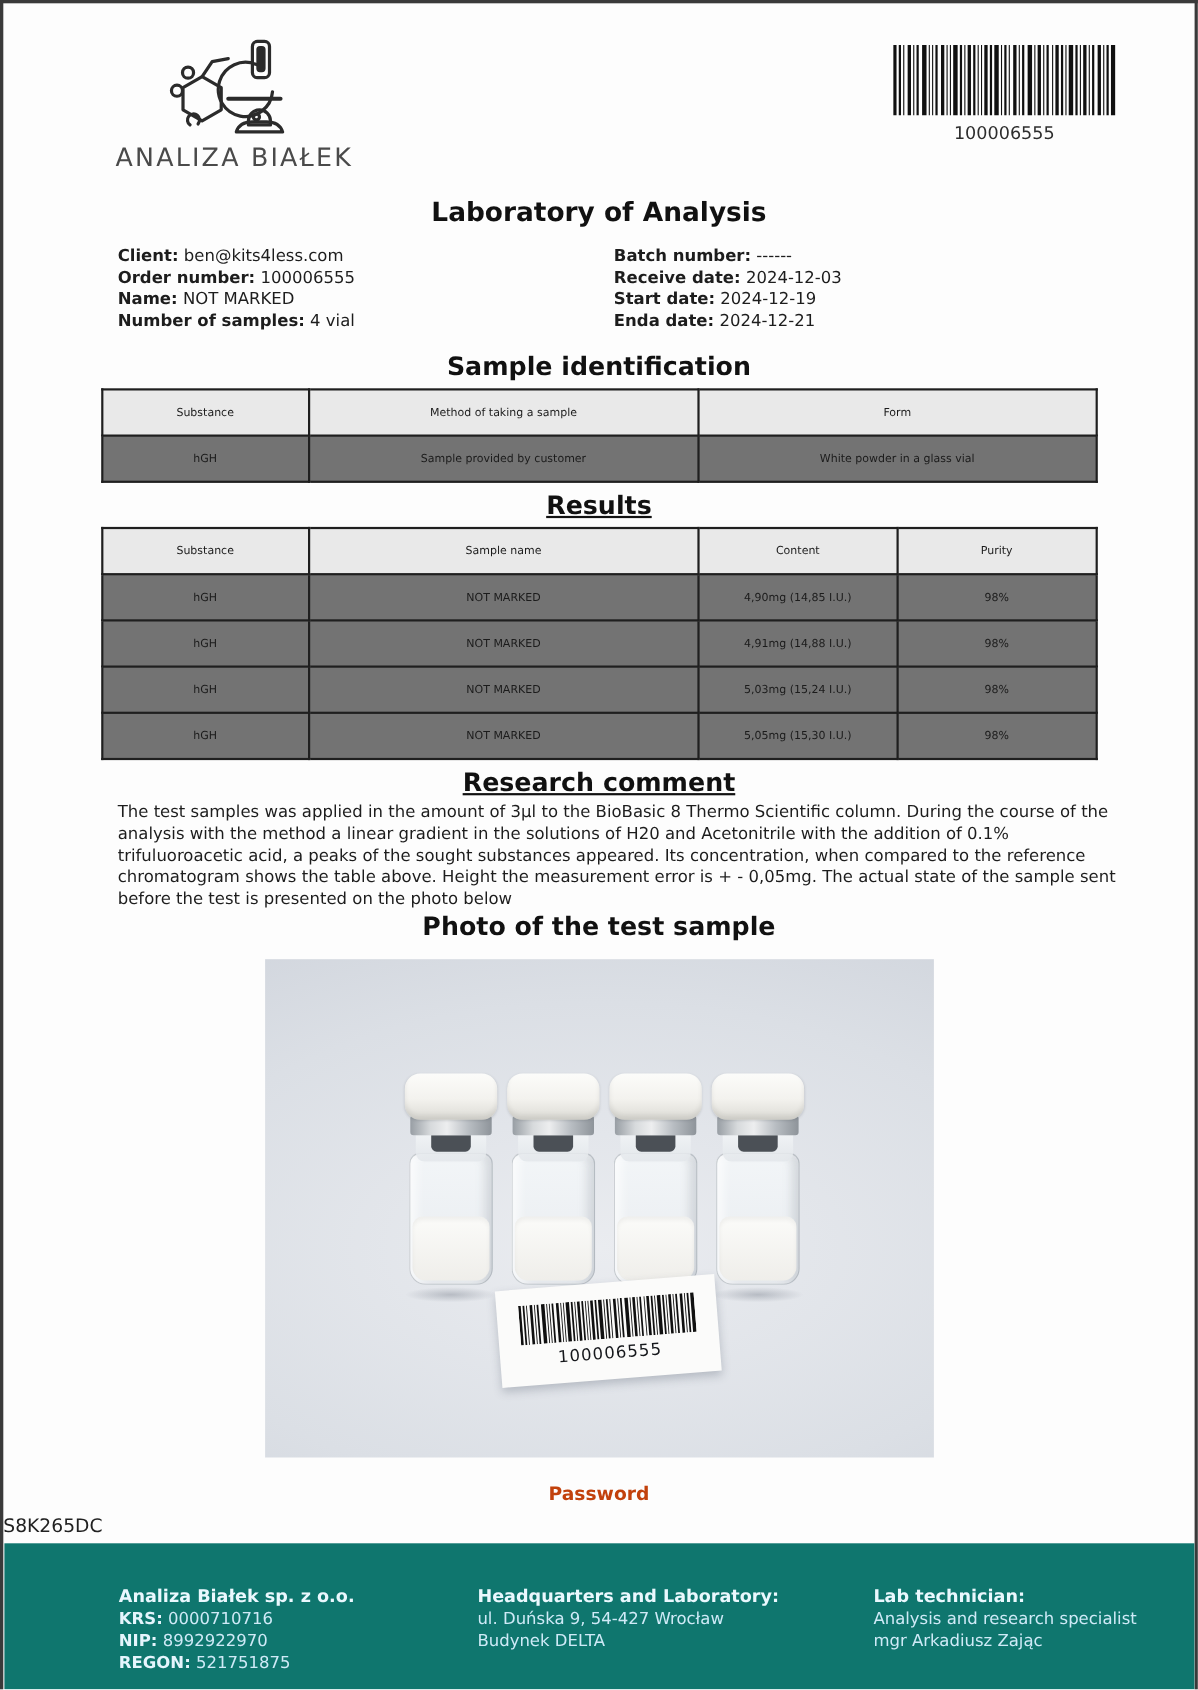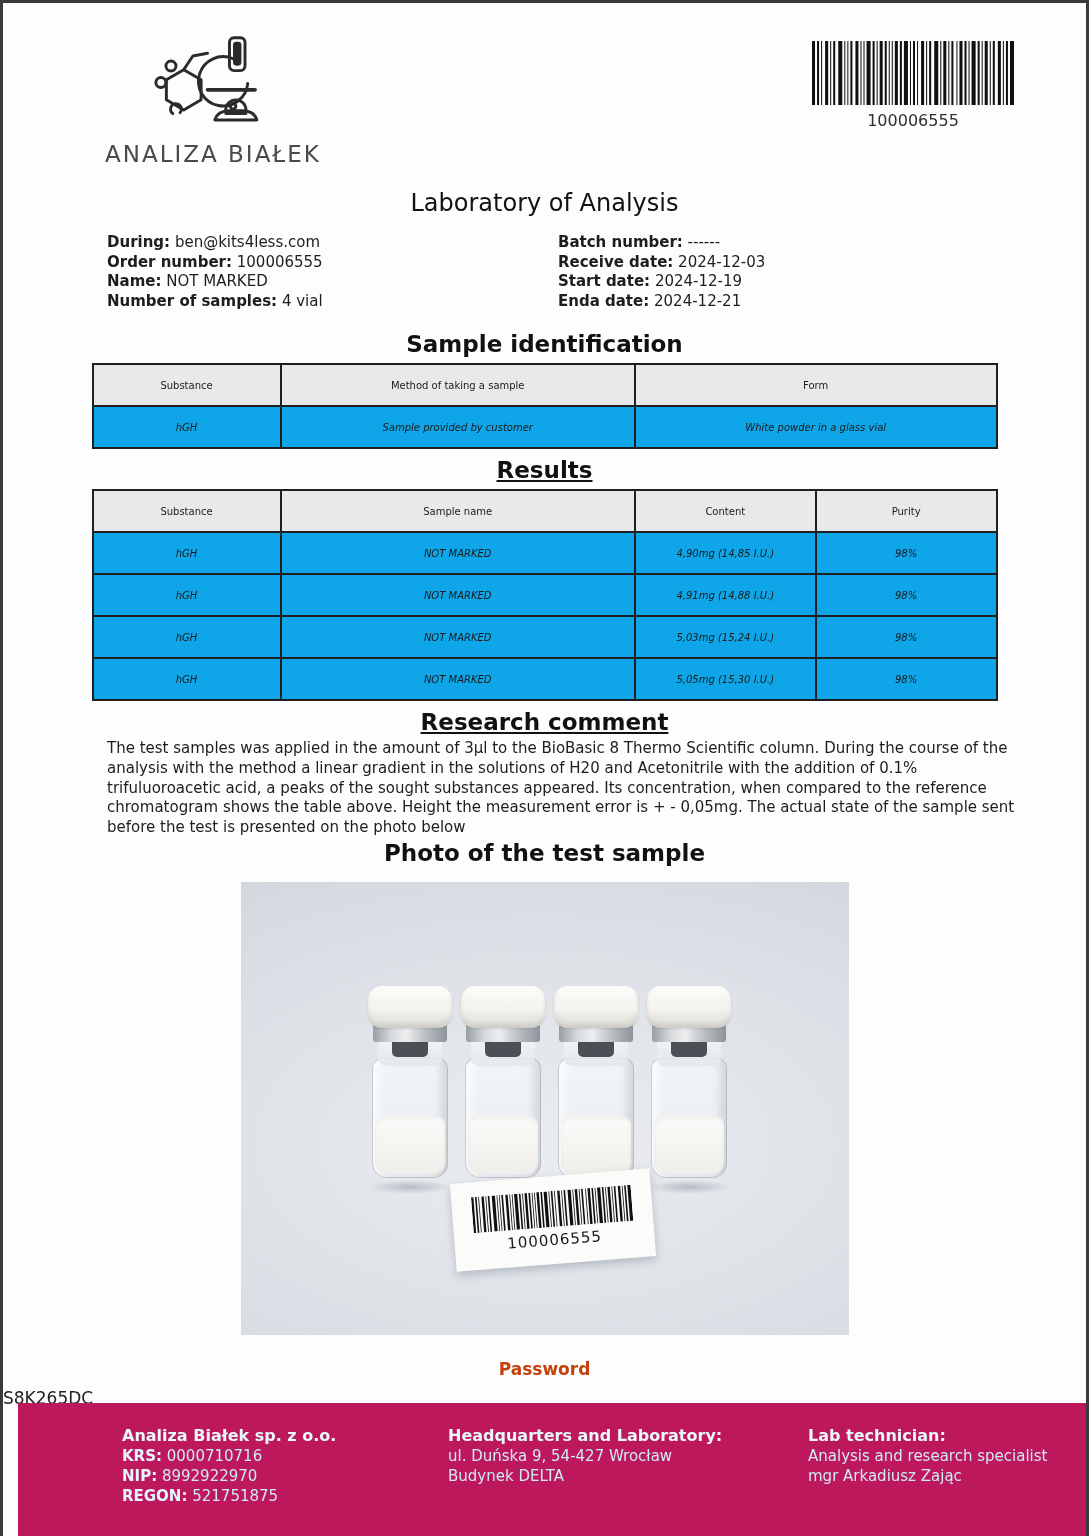--- a/index.html
+++ b/index.html
@@ -8,41 +8,41 @@
   .page {
     position:relative; width:1089px; height:1536px; margin:0 auto;
     background:#fdfdfd; border:3px solid #3a3a3a; border-bottom:none;
     overflow:hidden;
   }
 
   
   .top { display:flex; justify-content:space-between; align-items:flex-start; padding:26px 72px 0 102px; }
   .brand { display:flex; flex-direction:column; align-items:center; }
   .brand svg { width:128px; height:96px; }
-  .brand-name { margin-top:16px; font-size:23px; letter-spacing:2px; color:#4a4a4a; }
+  .brand-name { margin-top:6px; font-size:23px; letter-spacing:2px; color:#4a4a4a; }
   .barcode-block { display:flex; flex-direction:column; align-items:center; padding-top:12px; }
   .barcode-block svg { width:202px; height:64px; }
   .barcode-num { margin-top:6px; font-size:16px; color:#2e2e2e; }
 
   
-  h1 { text-align:center; font-size:24px; font-weight:normal; color:#111; margin:22px 0 16px; }
+  h1 { text-align:center; font-size:24px; font-weight:bold; color:#111; margin:22px 0 16px; }
   h2 { text-align:center; font-size:23px; font-weight:bold; color:#111; }
 
   
   .order-info { display:flex; padding:0 60px 0 104px; margin-bottom:20px; }
   .order-info .col-left { width:451px; }
   .order-info .col-right { flex:1; }
   .info-row { font-size:15px; line-height:19.5px; color:#1d1d1d; }
   .info-row b { font-weight:bold; }
 
   
   table { width:906px; margin:6px auto 0; border-collapse:collapse; table-layout:fixed; }
   th, td { border:2px solid #1f1f1f; text-align:center; font-size:10px; font-weight:400; color:#1b1b1b; }
   th { background:#e9e9e9; height:42px; }
-  td { background:#0ea5e9; height:42px;font-style:italic; }
+  td { background:#737373; height:42px; }
   .tbl-ident col.c1, .tbl-res col.c1 { width:20.8%; }
   .tbl-ident col.c2 { width:39.2%; }
   .tbl-ident col.c3 { width:40%; }
   .tbl-res col.c2 { width:39.2%; }
   .tbl-res col.c3 { width:20%; }
   .tbl-res col.c4 { width:20%; }
   .section-gap { margin-top:8px;text-decoration:underline; }
 
   
   .comment { padding:4px 52px 0 104px; font-size:15px; line-height:19.8px; color:#1d1d1d; }
@@ -75,22 +75,22 @@
     transform:rotate(-4.5deg); box-shadow:0 4px 9px rgba(66,76,92,.28);
     display:flex; flex-direction:column; align-items:center; justify-content:center; gap:4px; }
   .label svg { width:160px; height:36px; }
   .label-num { font-size:15px; color:#16181c; letter-spacing:1px; }
 
   
   .password-h { margin-top:24px; text-align:center; font-size:17px; font-weight:bold; color:#c2410c; }
   .password-v { margin-top:9px; font-size:17px; color:#222; }
 
   
-  .footer { position:absolute; left:15px; right:0; bottom:0; height:133px; background:#be185d;
-    display:flex; padding:22px 20px 0 104px; }
+  .footer { position:absolute; left:1px; right:0; bottom:0; height:133px; background:#0f766e;
+    display:flex; padding:37px 20px 0 104px; }
   .f-col-1 { width:326px; }
   .f-col-2 { width:360px; }
   .f-col-3 { flex:1; }
   .f-title { font-size:16px; font-weight:bold; color:#eaf8fe; line-height:21px; }
   .f-line { font-size:15px; color:#cfeaf7; line-height:20px; }
   .f-line b { font-weight:bold; color:#e5f5fd; }
 </style>
 </head>
 <body>
 
@@ -124,21 +124,21 @@
         <use href="#barcode-bars"></use>
       </svg>
       <div class="barcode-num">100006555</div>
     </div>
   </div>
 
   <h1>Laboratory of Analysis</h1>
 
   <div class="order-info">
     <div class="col-left">
-      <div class="info-row"><b>During:</b> <span>ben@kits4less.com</span></div>
+      <div class="info-row"><b>Client:</b> <span>ben@kits4less.com</span></div>
       <div class="info-row"><b>Order number:</b> <span>100006555</span></div>
       <div class="info-row"><b>Name:</b> <span>NOT MARKED</span></div>
       <div class="info-row"><b>Number of samples:</b> <span>4 vial</span></div>
     </div>
     <div class="col-right">
       <div class="info-row"><b>Batch number:</b> <span>------</span></div>
       <div class="info-row"><b>Receive date:</b> <span>2024-12-03</span></div>
       <div class="info-row"><b>Start date:</b> <span>2024-12-19</span></div>
       <div class="info-row"><b>Enda date:</b> <span>2024-12-21</span></div>
     </div>

